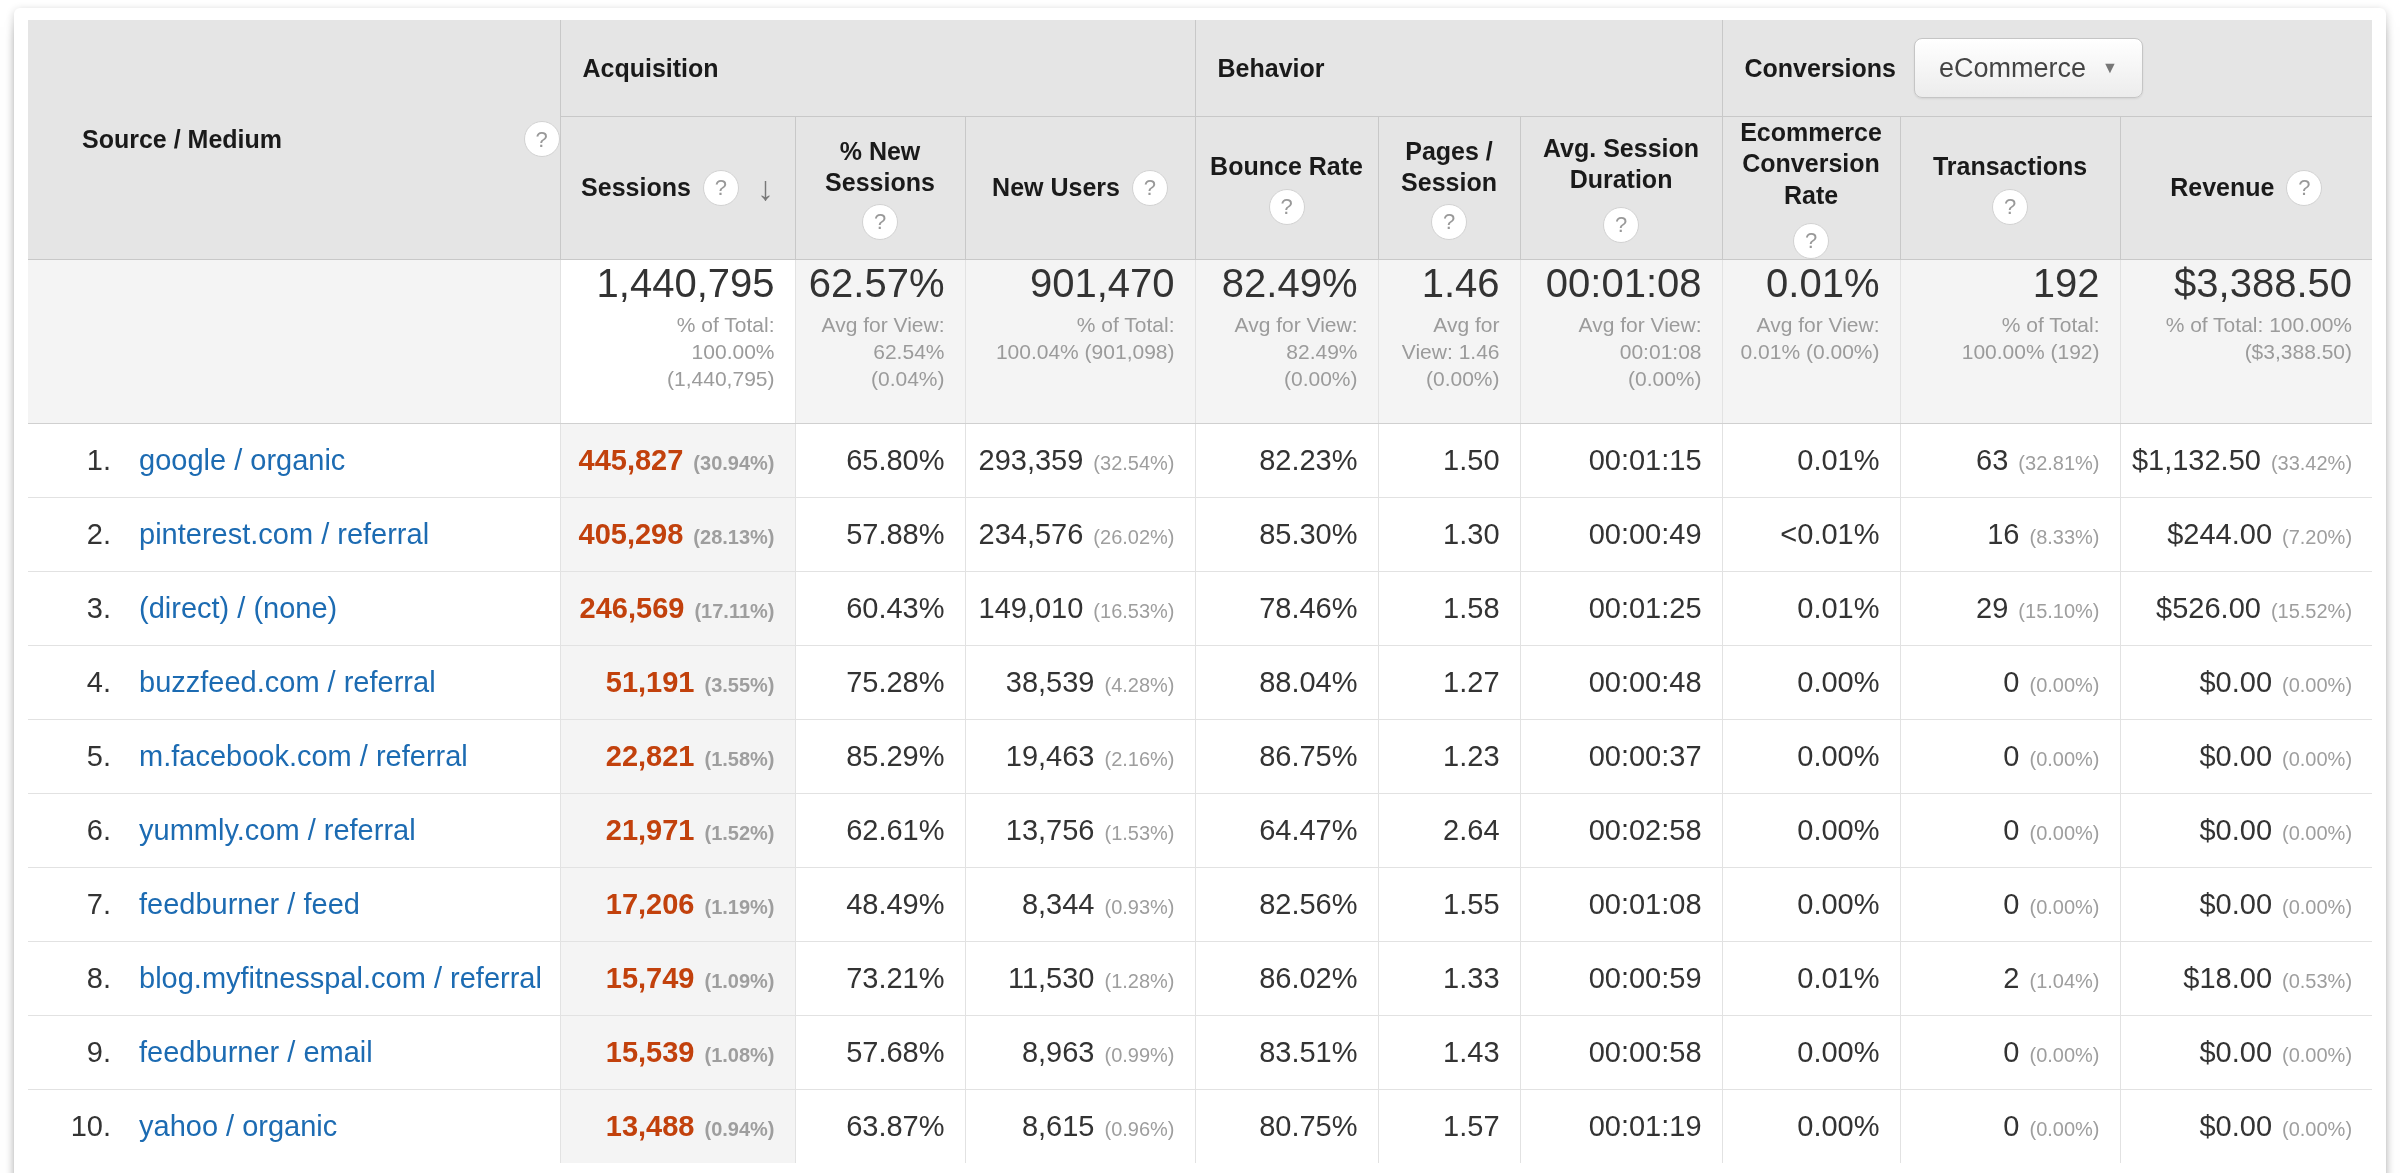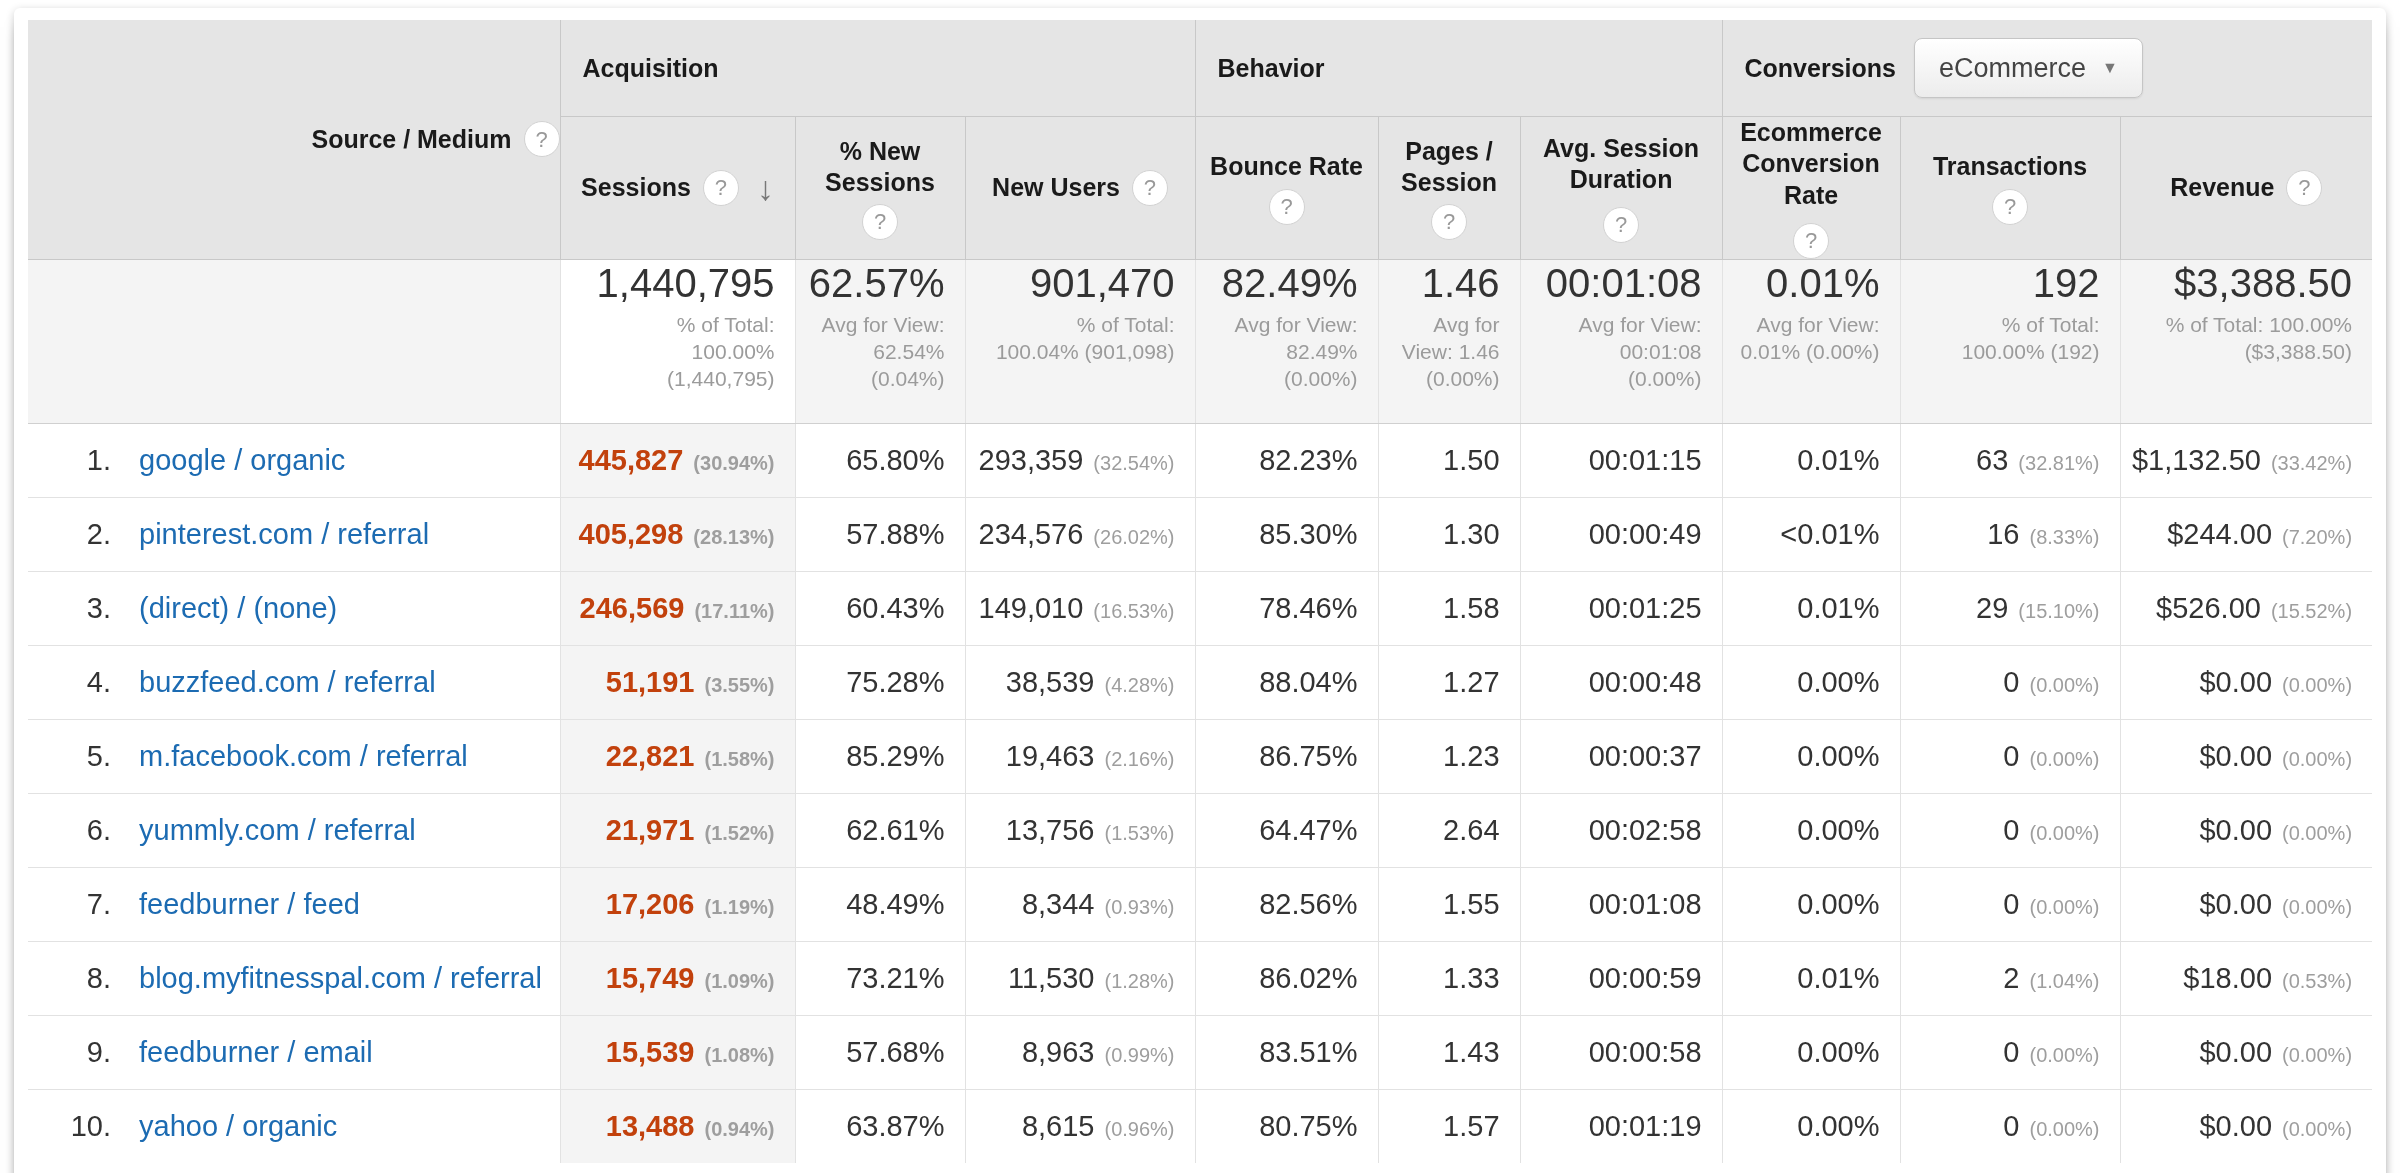--- a/index.html
+++ b/index.html
@@ -178,21 +178,21 @@
       <col style="width:183px">
         <col style="width:142px">
         <col style="width:202px">
         <col style="width:178px">
       <col style="width:220px">
         <col style="width:252px">
     </colgroup>
     <thead>
       <tr>
         <th class="dim-head" rowspan="2">
-          <div class="mh-inline" style="justify-content:flex-end;padding:0;">
+          <div class="mh-inline" style="justify-content:space-between;padding:0;">
             <span>Source / Medium</span>
             <span class="help">?</span>
           </div>
         </th>
         <th class="group-head" colspan="3">
           <div class="group-inner">
               <span>Acquisition</span>
             </div>
         </th>
         <th class="group-head" colspan="3">

